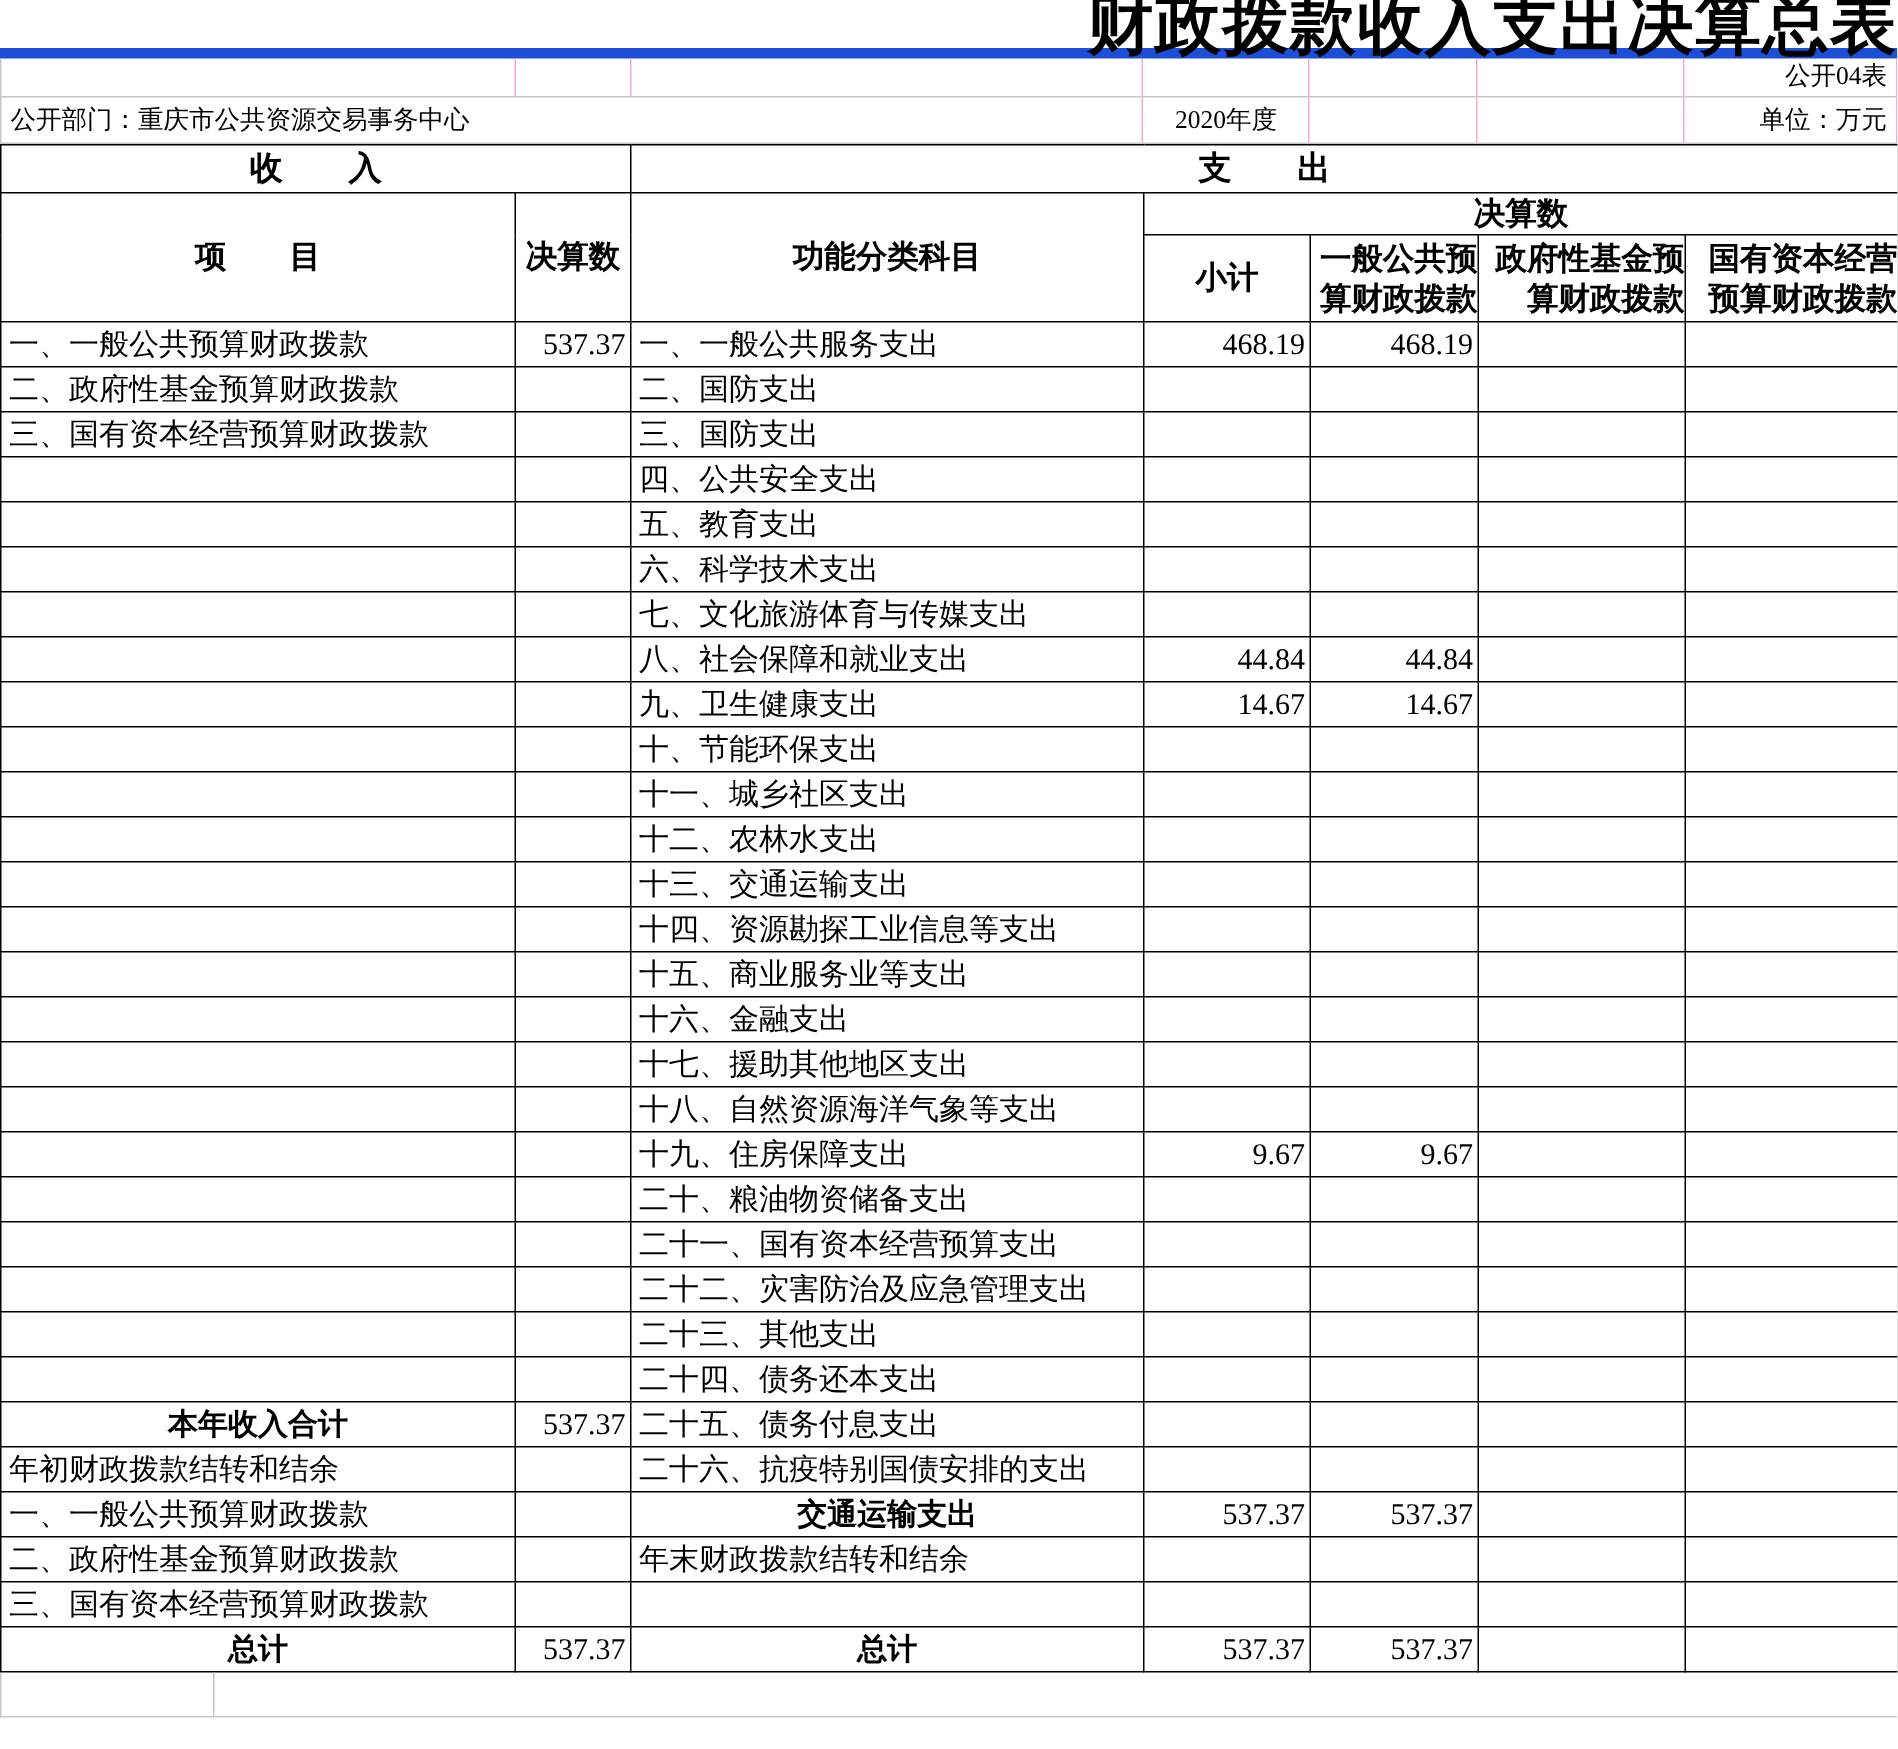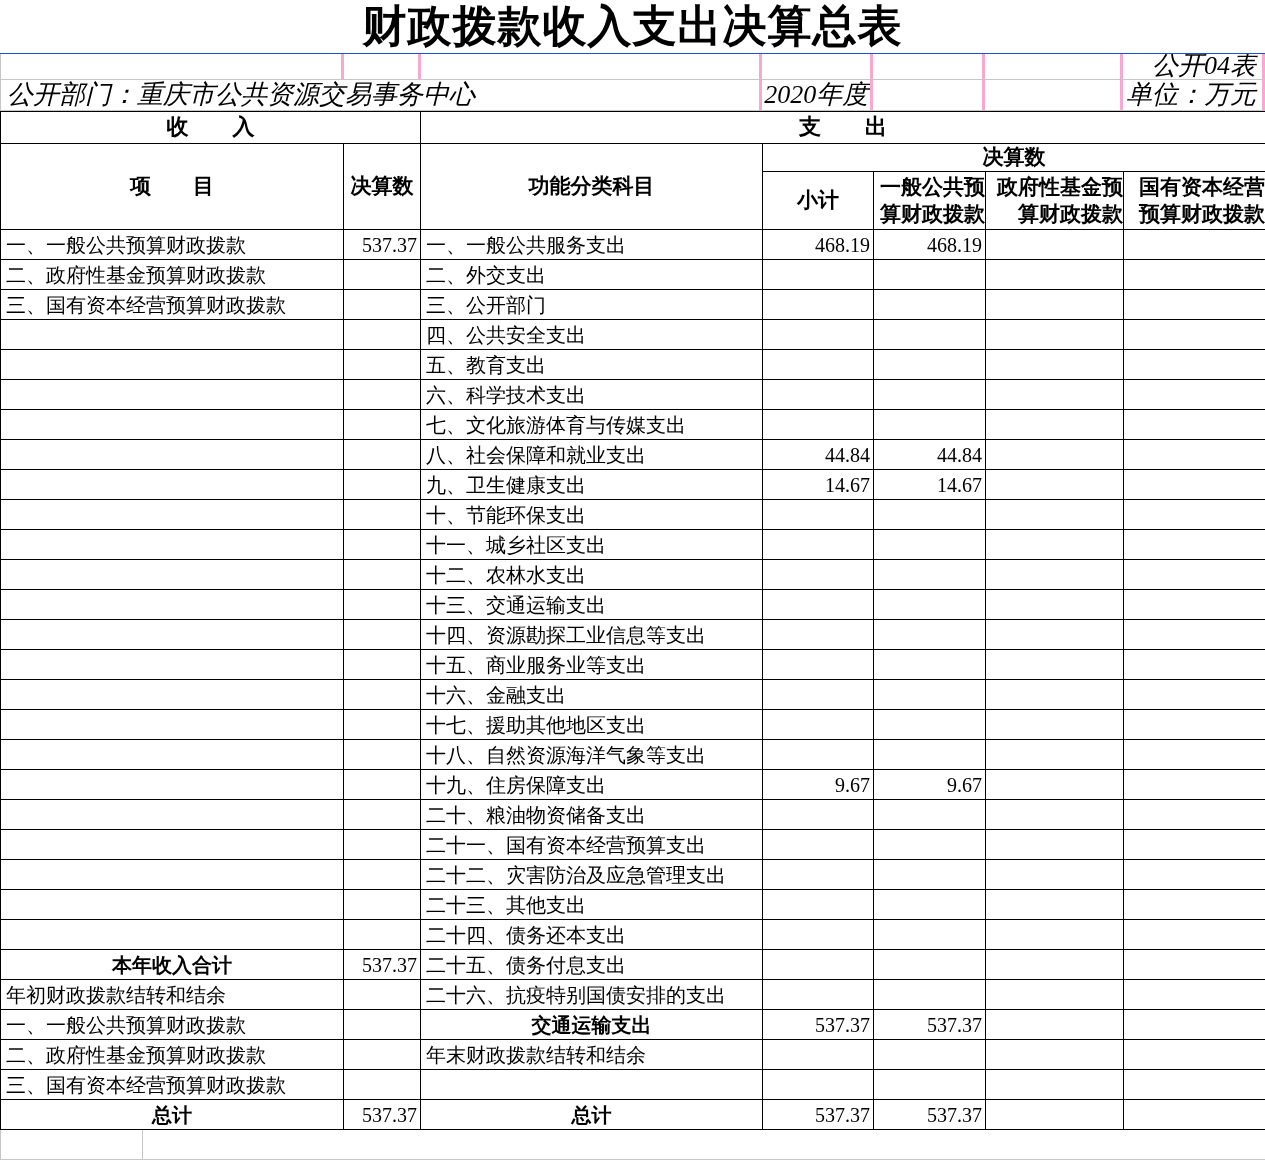--- a/index.html
+++ b/index.html
@@ -6,34 +6,34 @@
   html, body { background: #ffffff; }
   body {
     width: 1265px;
     font-family: "Liberation Serif", "DejaVu Serif", serif;
     color: #000000;
   }
   .sheet { width: 1265px; height: 1166px; background: #ffffff; overflow: hidden; }
 
   
   .title-row {
-    height: 54px;
-    border-bottom: 1px solid #1d4ed8;
-    display: flex; align-items: center; justify-content: center;
+    height: 39px;
+    border-bottom: 7px solid #1d4ed8;
+    display: flex; align-items: center; justify-content: flex-end;
   }
   .title-row .t {
     font-size: 44px; font-weight: bold; letter-spacing: 1px;
     font-family: "Liberation Serif", "DejaVu Serif", serif;
   }
   .gray-row { display: flex; border-bottom: 1px solid #c6c6c6; border-left: 1px solid #c6c6c6; }
   .gray-row .gc {
-    border-right: 3px solid #f9a8d4;
-    font-size: 26px; line-height: 1.1;
+    border-right: 1px solid #f9a8d4;
+    font-size: 17px; line-height: 1.1;
     display: flex; align-items: center;
-    overflow: hidden; white-space: nowrap; font-style: italic;
+    overflow: hidden; white-space: nowrap;
   }
   .row2 { height: 26px; }
   .row3 { height: 31px; }
   .gc.left   { justify-content: flex-start; padding-left: 6px; }
   .gc.center { justify-content: center; text-align: right; }
   .gc.right  { justify-content: flex-end; padding-right: 6px; }
   .w343 { width: 343px; } .w77 { width: 77px; } .w342 { width: 342px; }
   .w762 { width: 762px; } .w111 { width: 111px; } .w112 { width: 112px; }
   .w138 { width: 138px; } .w142 { width: 142px; }
 
@@ -139,30 +139,30 @@
     <td class="c-num">537.37</td>
     <td class="c-item">一、一般公共服务支出</td>
     <td class="c-num">468.19</td>
     <td class="c-num">468.19</td>
     <td class="c-num"></td>
     <td class="c-num"></td>
   </tr>
         <tr>
     <td class="c-item">二、政府性基金预算财政拨款</td>
     <td class="c-num"></td>
-    <td class="c-item">二、外交支出</td>
+    <td class="c-item">二、国防支出</td>
     <td class="c-num"></td>
     <td class="c-num"></td>
     <td class="c-num"></td>
     <td class="c-num"></td>
   </tr>
         <tr>
     <td class="c-item">三、国有资本经营预算财政拨款</td>
     <td class="c-num"></td>
-    <td class="c-item">三、公开部门</td>
+    <td class="c-item">三、国防支出</td>
     <td class="c-num"></td>
     <td class="c-num"></td>
     <td class="c-num"></td>
     <td class="c-num"></td>
   </tr>
         <tr>
     <td class="c-item"></td>
     <td class="c-num"></td>
     <td class="c-item">四、公共安全支出</td>
     <td class="c-num"></td>

